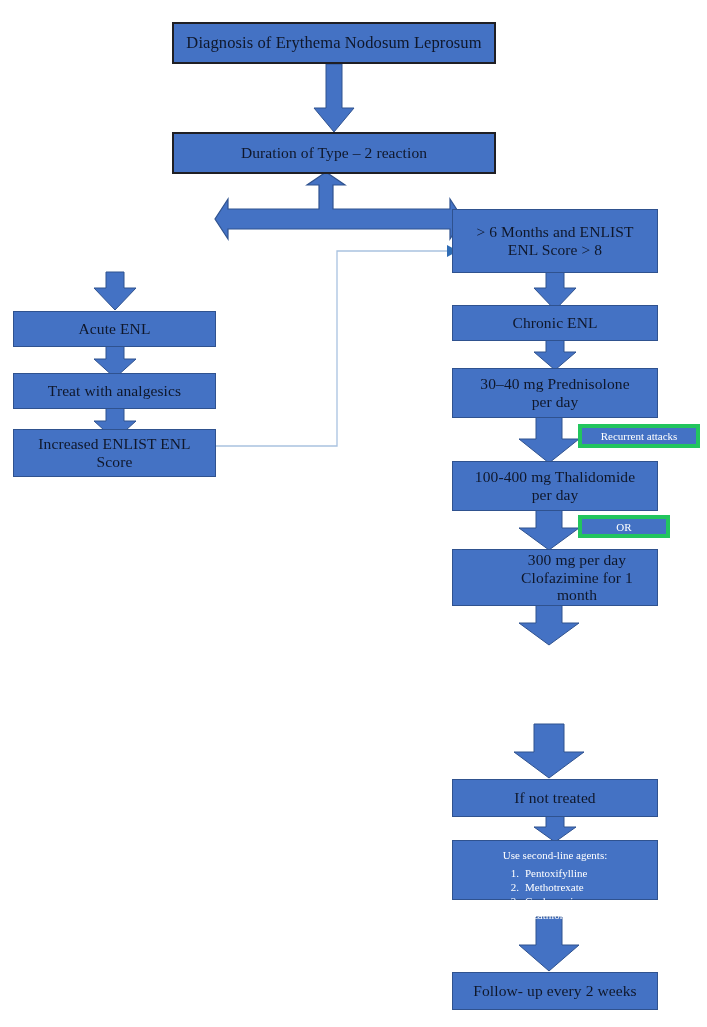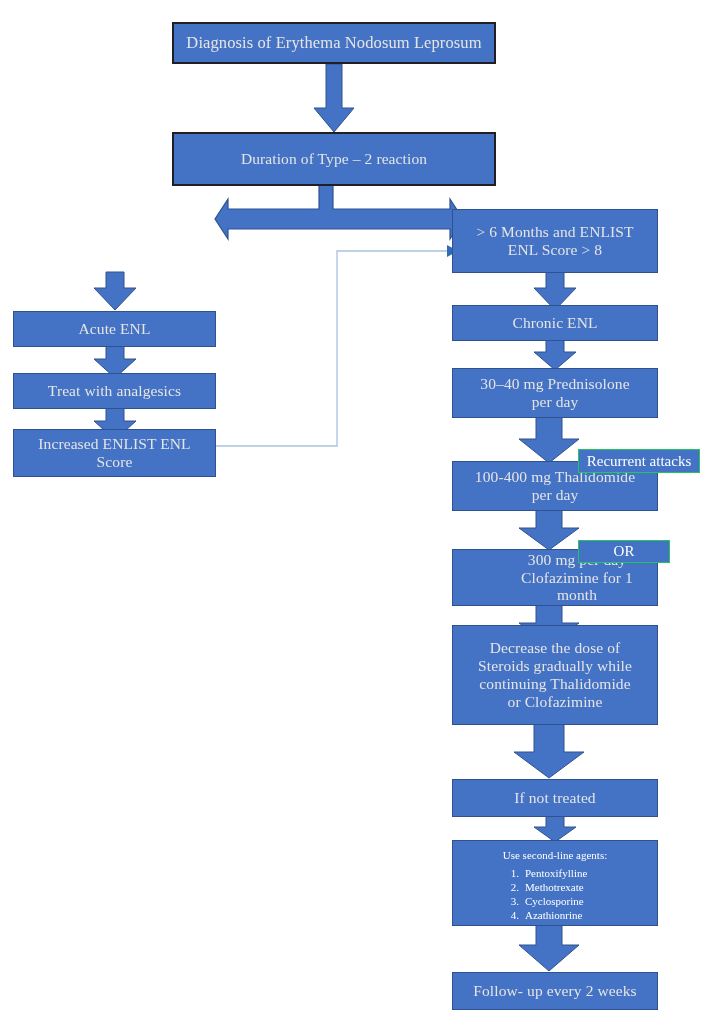--- a/index.html
+++ b/index.html
@@ -22,49 +22,48 @@
     width: 707px;
     height: 1027px;
   }
 
   
   .node {
     position: absolute;
     box-sizing: border-box;
     background: #4472C4;
     border: 1px solid #2F528F;
-    color: #e5e5e5;
+    color: #0f172a;
     display: flex;
     align-items: center;
     justify-content: center;
     text-align: center;
     line-height: 1.16;
     letter-spacing: .1px;
     font-size: 15.5px;
     padding: 2px 4px;
     z-index: 3;
   }
   .node.titlebox {
     border: 2px solid #1F1F24;
   }
   .node .txt { display: block; width: 100%; }
 
   
   .chip {
     position: absolute;
     box-sizing: border-box;
     background: #4472C4;
-    border: 1px solid #22c55e;
+    border: 4px solid #22c55e;
     color: #FFFFFF;
     display: flex;
     align-items: center;
     justify-content: center;
-    font-size: 15px;
+    font-size: 11px;
     z-index: 6;
-    margin-top: 25px;
   }
 
   
   .agents {
     position: absolute;
     box-sizing: border-box;
     background: #4472C4;
     border: 1px solid #2F528F;
     color: #FFFFFF;
     z-index: 3;
@@ -111,21 +110,21 @@
   <div class="node titlebox" style="left:172px; top:22px; width:324px; height:42px; font-size:16.5px;">
     <span class="txt">Diagnosis of Erythema Nodosum Leprosum</span>
   </div>
 
   <div class="arrow-down" style="left:313px; top:64px; width:42px; height:70px;">
     <svg width="42" height="70" viewBox="0 0 42 70">
       <polygon points="13,0 29,0 29,44 41,44 21,68 1,44 13,44" fill="#4472C4" stroke="#2F528F" stroke-width="1"></polygon>
     </svg>
   </div>
 
-  <div class="node titlebox" style="left:172px; top:132px; width:324px; height:54px;">
+  <div class="node titlebox" style="left:172px; top:132px; width:324px; height:42px;">
     <span class="txt">Duration of Type – 2 reaction</span>
   </div>
 
   <div class="tri-arrow" style="left:214px; top:173px; width:250px; height:90px;">
     <svg width="250" height="90" viewBox="0 0 250 90">
 
       <path d="M 105,36 L 105,12 L 93,12 L 112,-1 L 131,12 L 119,12 L 119,36
                L 236,36 L 236,26 L 249,46 L 236,66 L 236,56
                L 119,56 L 119,56 L 105,56
                L 105,56 L 14,56 L 14,66 L 1,46 L 14,26 L 14,36 Z" fill="#4472C4" stroke="#2F528F" stroke-width="1.2" stroke-linejoin="miter"></path>
@@ -236,46 +235,38 @@
       <span>Clofazimine for 1 month</span>
     </span>
   </div>
 
   <div class="arrow-down" style="left:518px; top:605px; width:62px; height:42px;">
     <svg width="62" height="42" viewBox="0 0 62 42">
       <polygon points="18,0 44,0 44,18 61,18 31,40 1,18 18,18" fill="#4472C4" stroke="#2F528F" stroke-width="1"></polygon>
     </svg>
   </div>
 
-  <div class="node" style="left:452px; top:625px; width:206px; height:100px;">
-    <span class="txt">
-      <span>Decrease the dose of</span><br>
-      <span>Steroids gradually while</span><br>
-      <span>continuing Thalidomide</span><br>
-      <span>or Clofazimine</span>
-    </span>
-  </div>
 
   <div class="arrow-down" style="left:512px; top:724px; width:74px; height:56px;">
     <svg width="74" height="56" viewBox="0 0 74 56">
       <polygon points="22,0 52,0 52,28 72,28 37,54 2,28 22,28" fill="#4472C4" stroke="#2F528F" stroke-width="1"></polygon>
     </svg>
   </div>
 
   <div class="node" style="left:452px; top:779px; width:206px; height:38px;">
     <span class="txt">If not treated</span>
   </div>
 
   <div class="arrow-down" style="left:533px; top:816px; width:44px; height:28px;">
     <svg width="44" height="28" viewBox="0 0 44 28">
       <polygon points="13,0 31,0 31,11 43,11 22,26 1,11 13,11" fill="#4472C4" stroke="#2F528F" stroke-width="1"></polygon>
     </svg>
   </div>
 
-  <div class="agents" style="left:452px; top:840px; width:206px; height:86px;">
+  <div class="agents" style="left:452px; top:840px; width:206px; height:60px;">
     <span class="ahead">Use second-line agents:</span>
     <ol>
       <li>Pentoxifylline</li>
       <li>Methotrexate</li>
       <li>Cyclosporine</li>
       <li>Azathionrine</li>
     </ol>
   </div>
 
   <div class="arrow-down" style="left:518px; top:917px; width:62px; height:56px;">

